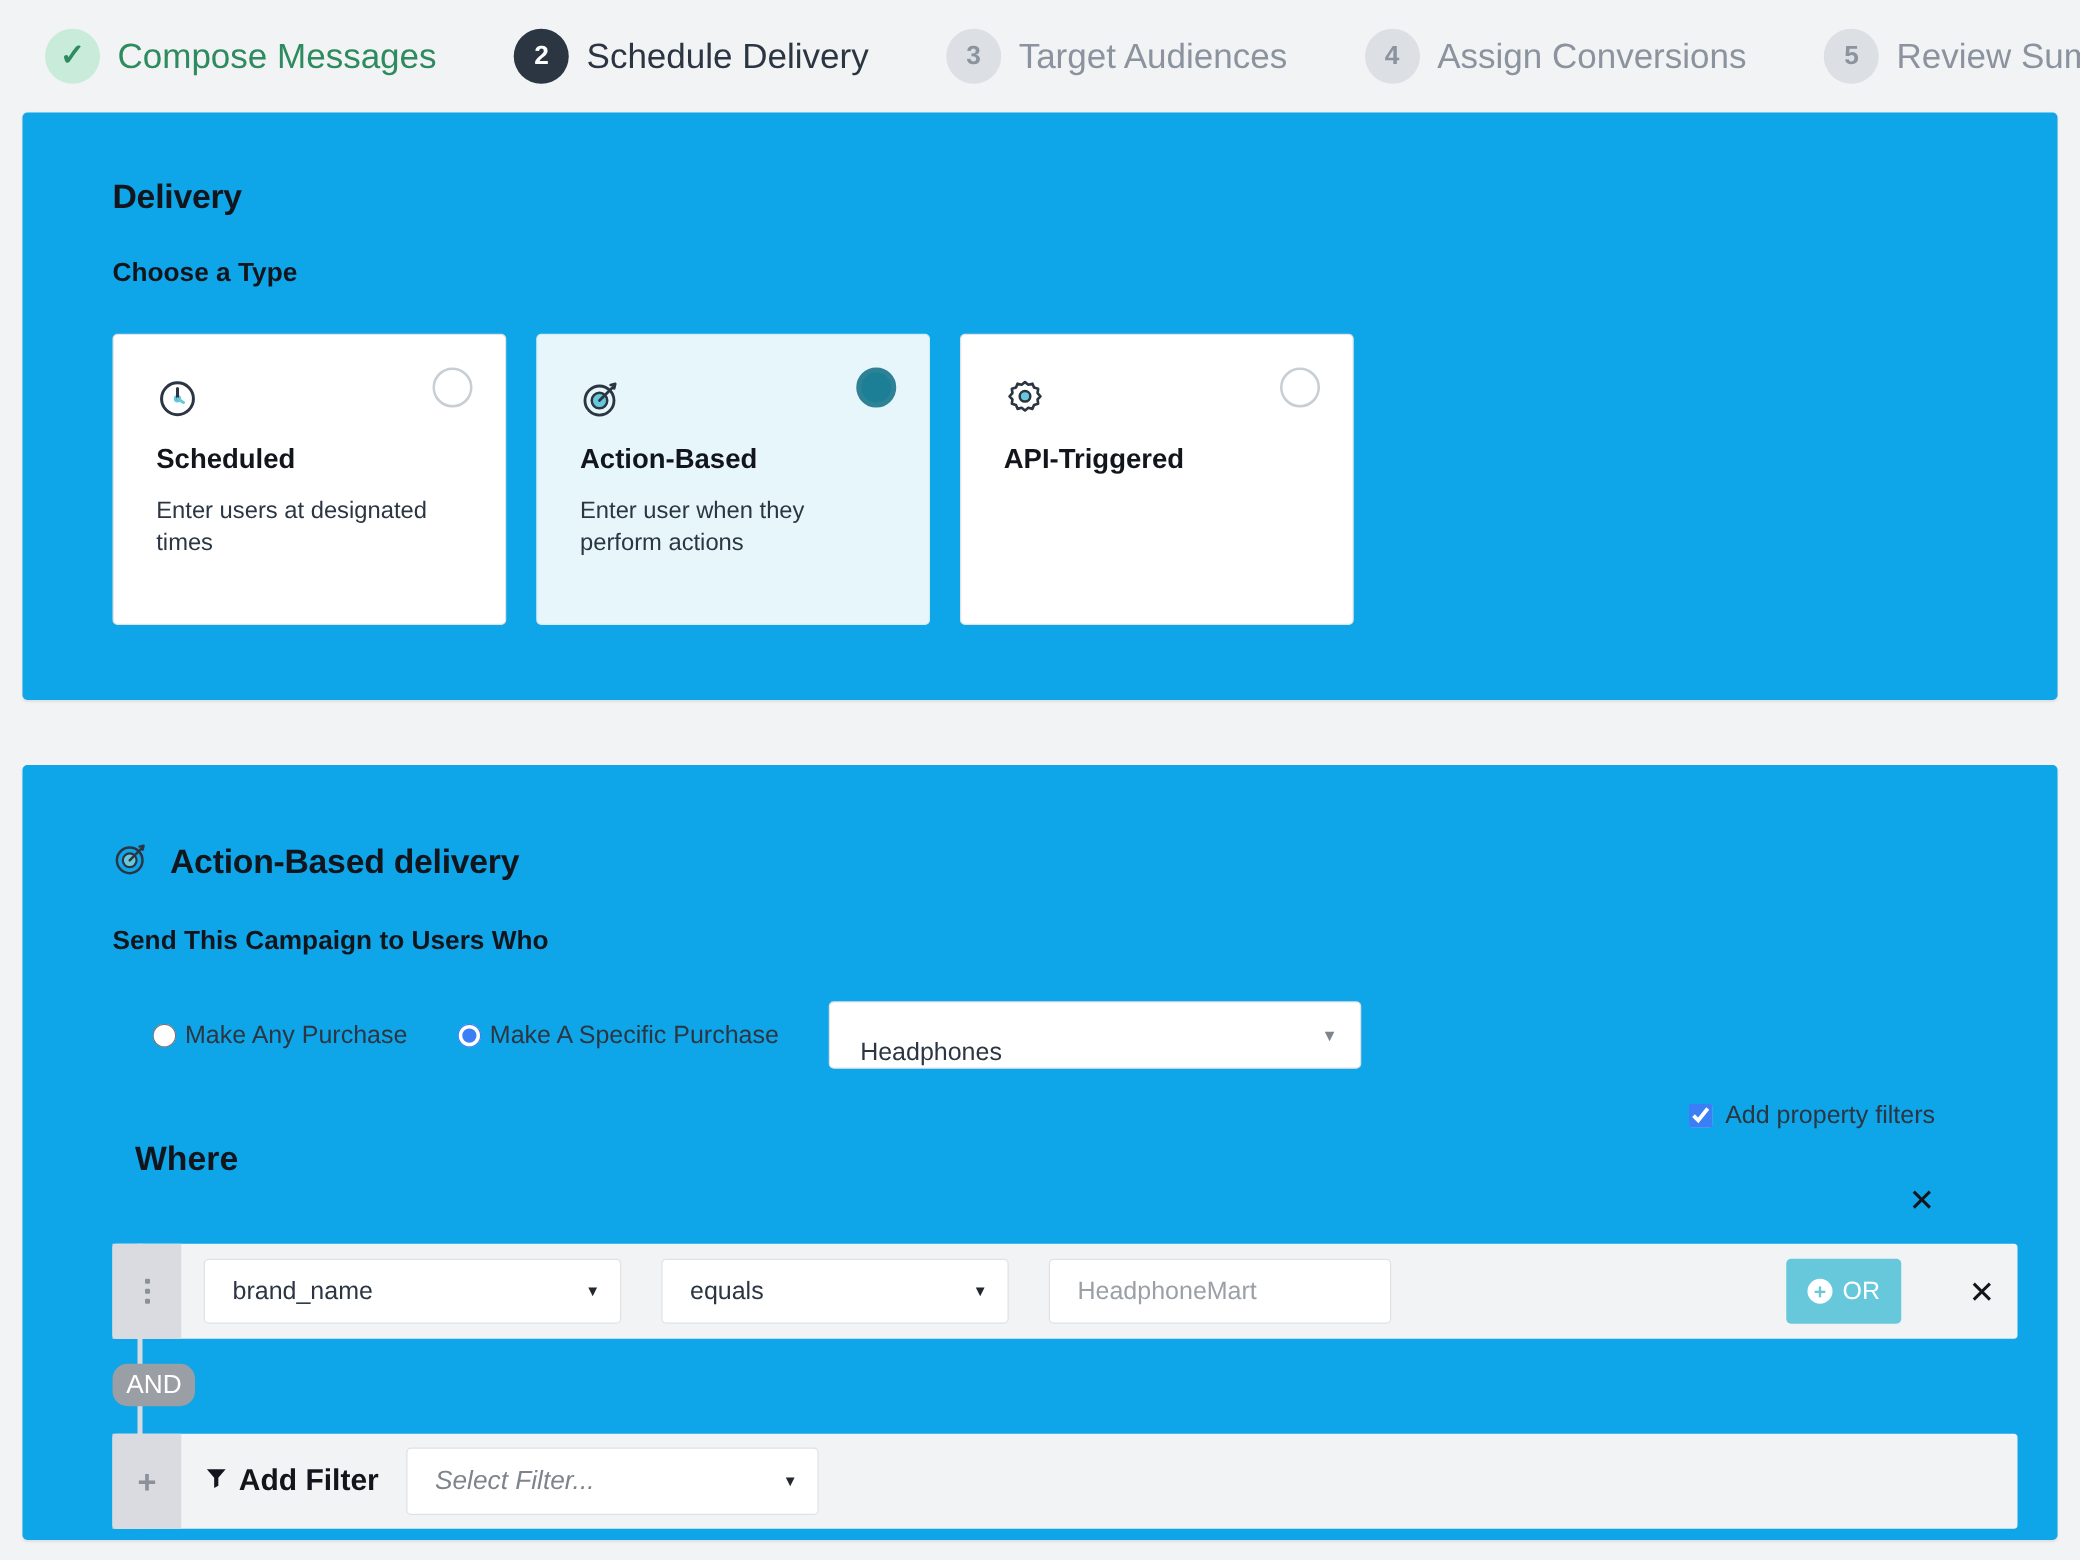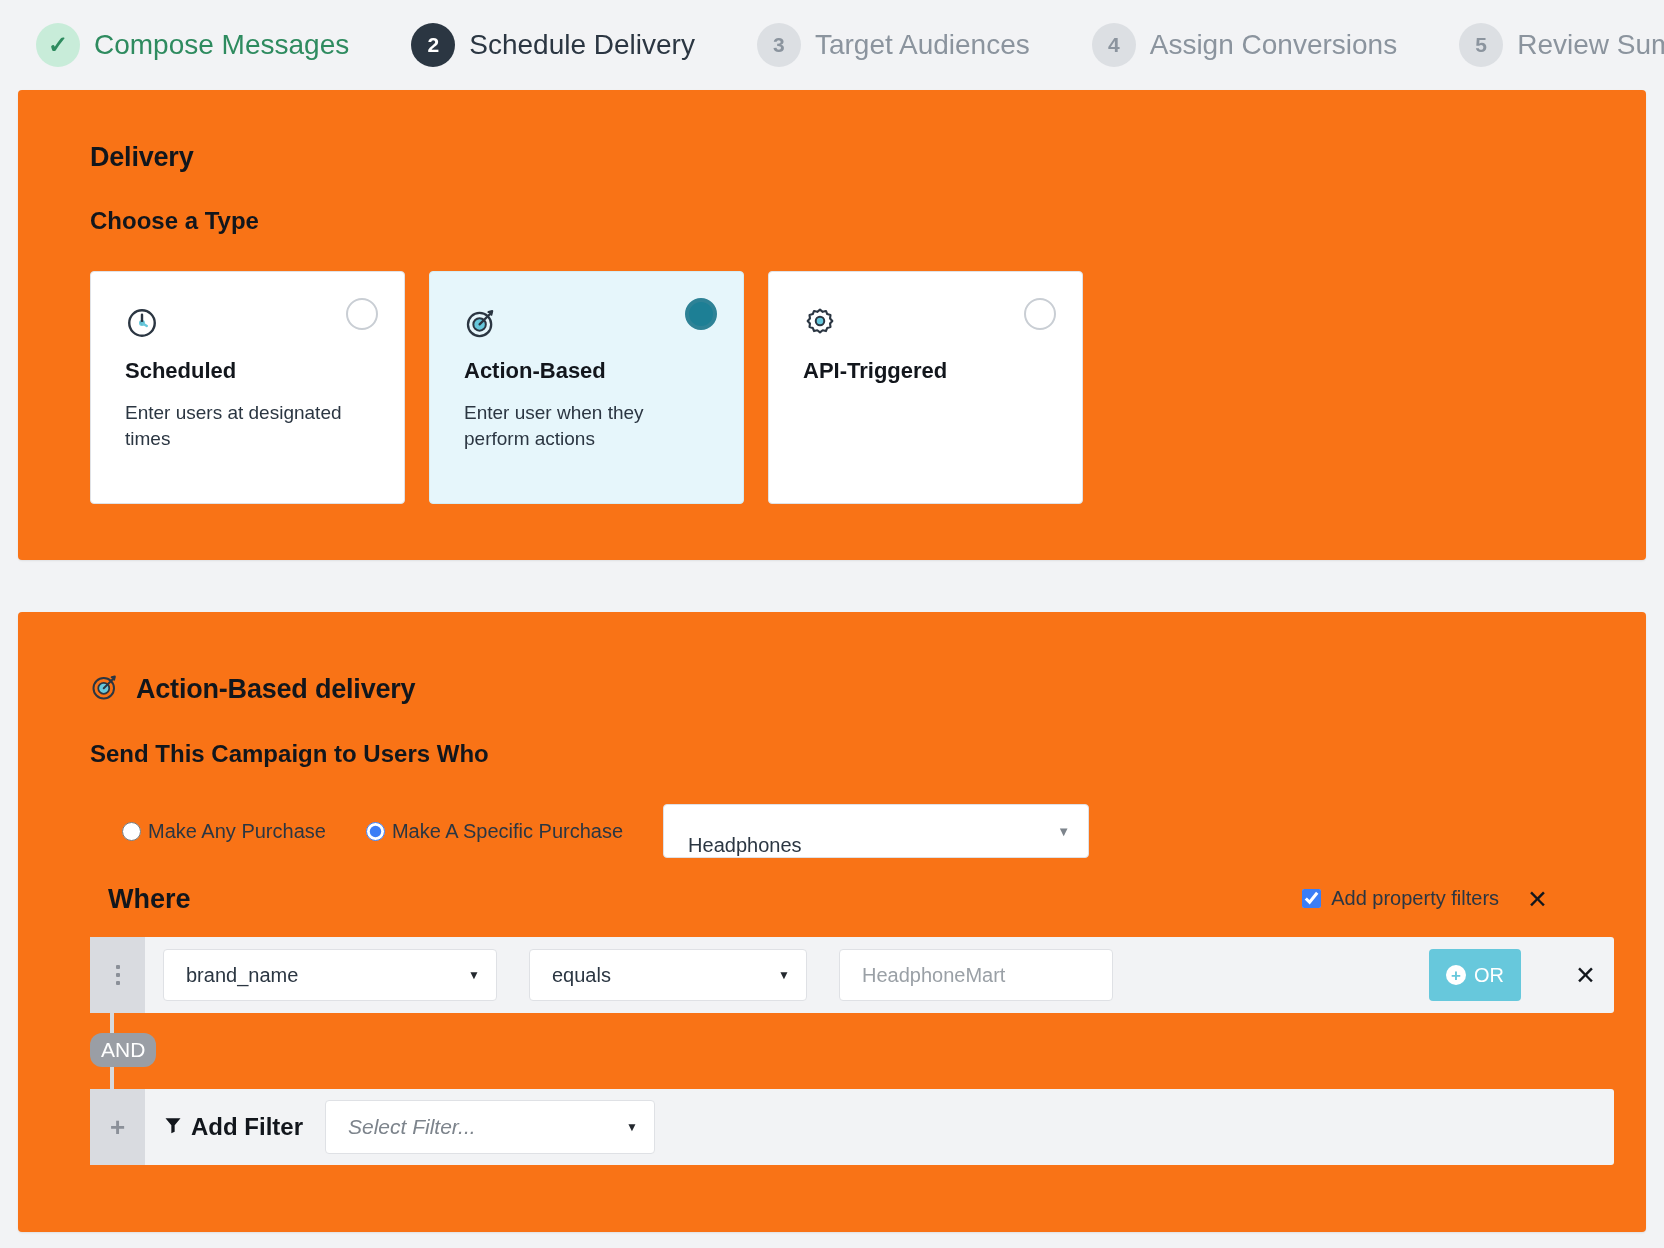--- a/index.html
+++ b/index.html
@@ -30,39 +30,39 @@
   .step.active .step-badge { background: #2b3642; color: #ffffff; }
   .step.todo .step-badge { background: #dcdfe3; color: #8b949e; }
   .step-label { font-size: 28px; font-weight: normal; white-space: nowrap; }
   .step.done .step-label { color: #2e8b5f; }
   .step.active .step-label { color: #2b3642; }
   .step.todo .step-label { color: #8b949e; }
   .check-glyph { font-size: 24px; line-height: 1; }
 
   
   .panel {
-    background: #f97316;
+    background: #0ea5e9;
     margin: 0 18px;
     border-radius: 4px;
     box-shadow: 0 1px 2px rgba(0,0,0,0.08);
   }
   #panel-delivery { height: 470px; padding: 52px 0 0 72px; }
   #panel-action {
     margin-top: 52px;
     height: 620px;
     padding: 60px 0 0 72px;
     overflow: hidden;
   }
 
   h2.section-title {
     font-size: 27px; font-weight: bold; color: #12161c;
     margin: 0 0 34px 0; letter-spacing: -0.2px;
   }
   h3.sub-title {
-    font-size: 24px; font-weight: bold; color: #12161c;
+    font-size: 21px; font-weight: bold; color: #12161c;
     margin: 12px 0 36px 0;
   }
 
   
   #type-cards { display: flex; gap: 24px; }
   .type-card {
     width: 315px; height: 233px;
     border: 1px solid #e0e2e6;
     border-radius: 4px;
     background: #ffffff;
@@ -126,21 +126,21 @@
   
   #where-row {
     display: flex; align-items: center;
     margin-bottom: 22px; padding-right: 98px;
   }
   #where-label {
     font-size: 27px; font-weight: bold; color: #12161c;
     margin-left: 18px;
   }
   #where-right {
-    margin-left: auto; display: flex; align-items: flex-start; gap: 28px;
+    margin-left: auto; display: flex; align-items: flex-end; gap: 44px; flex-direction: column;
   }
   #prop-filter-wrap { display: flex; align-items: center; gap: 10px; }
   #prop-filter-wrap input[type=checkbox] {
     width: 19px; height: 19px; margin: 0;
     accent-color: #3b7ef6; cursor: pointer;
   }
   #prop-filter-wrap label { font-size: 20px; color: #2b3642; cursor: pointer; }
   .x-btn {
     font-size: 25px; font-weight: bold; color: #12161c;
     line-height: 1; cursor: pointer; font-family: "DejaVu Sans", sans-serif;

